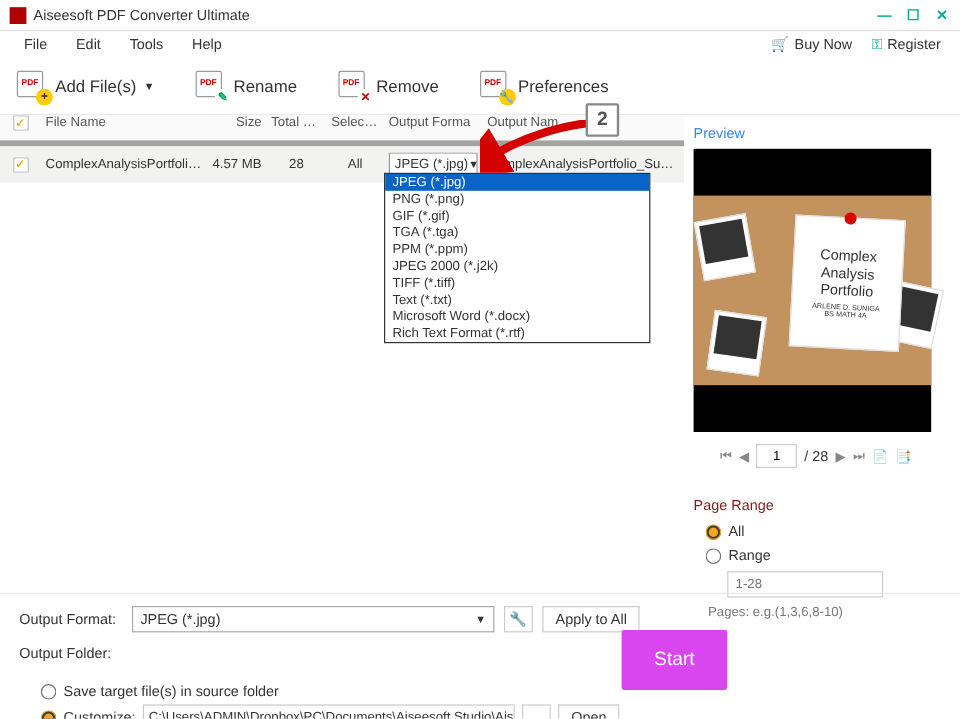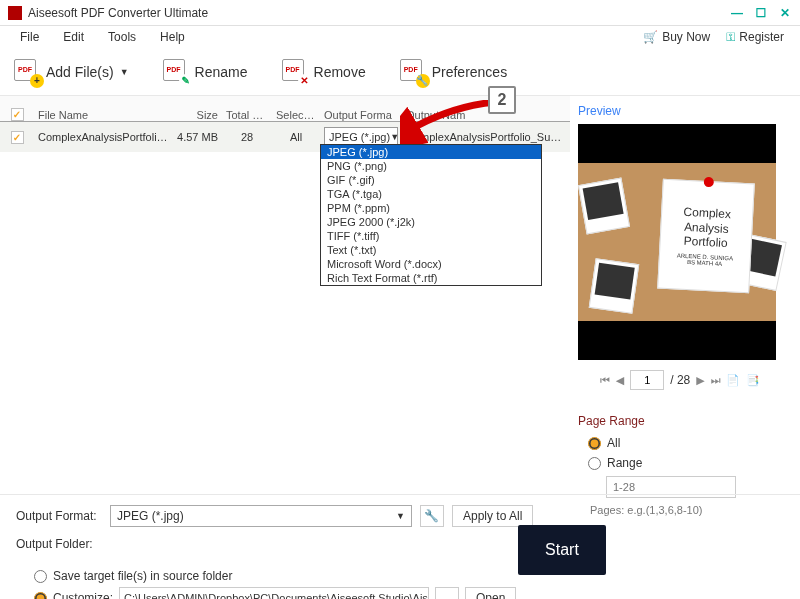--- a/index.html
+++ b/index.html
@@ -24,21 +24,21 @@
 .badge { position: absolute; right: -4px; bottom: -3px; width: 14px; height: 14px; border-radius: 50%; display: flex; align-items: center; justify-content: center; font-size: 10px; font-weight: bold; }
 .badge.add { background: #ffcc00; color: #333; }
 .badge.pen { background: #fff; color:#0a5;}
 .badge.x { background: #fff; color: #c00; }
 .badge.wr { background: #ffcc00; }
 
 .main { display: flex; height: 398px; }
 .listpanel { width: 570px; display: flex; flex-direction: column; }
 .previewpanel { width: 230px; padding: 8px 18px 8px 8px; }
 
-.header-row { height: 26px; display: flex; align-items: flex-end; background: #fafafa; border-bottom: 1px solid #a3a3a3; font-size: 11px; color: #555; }
+.header-row { height: 26px; display: flex; align-items: flex-start; background: #fafafa; border-bottom: 5px solid #a3a3a3; font-size: 11px; color: #555; }
 .data-row { height: 30px; display: flex; align-items: center; background: #f2f3f0; font-size: 11px; color: #333; }
 .col { padding: 0 4px; overflow: hidden; white-space: nowrap; text-overflow: ellipsis; }
 .c-chk { width: 34px; display:flex; justify-content:center; }
 .c-name { width: 138px; }
 .c-size { width: 50px; text-align: right; }
 .c-tp { width: 50px; text-align: center; }
 .c-sel { width: 48px; text-align: center; }
 .c-of { width: 82px; position: relative; }
 .c-on { flex: 1; }
 
@@ -78,21 +78,21 @@
 .of-row select, .of-row .selbox { height: 22px; border: 1px solid #aaa; padding: 0 6px; background:#fff; display:flex; align-items:center; justify-content:space-between; cursor:pointer;}
 .of-row .selbox { width: 302px; }
 .sqbtn { width: 24px; height: 22px; border: 1px solid #ccc; display:flex; align-items:center; justify-content:center; cursor:pointer; font-size:12px;}
 .txtbtn { height: 22px; border: 1px solid #ccc; padding: 0 10px; display:flex; align-items:center; cursor:pointer; }
 
 .folder-opts { margin-top: 4px; }
 .folder-opts .lbl2 { margin-bottom: 18px; }
 .folder-opts label { display:flex; align-items:center; gap:6px; margin: 4px 0 4px 18px; cursor:pointer;}
 .folder-opts .path { width: 310px; height: 22px; border: 1px solid #ccc; padding: 0 4px; font-size: 11px; overflow:hidden; white-space:nowrap; text-overflow:ellipsis; display:inline-flex; align-items:center; background:#fff;}
 
-.startbtn { position: absolute; right: 194px; top: 30px; width: 88px; height: 50px; background: #0f172a; color: #fff; font-size: 16px; display: flex; align-items: center; justify-content: center; cursor: pointer; border-radius: 2px; }
+.startbtn { position: absolute; right: 194px; top: 30px; width: 88px; height: 50px; background: #d946ef; color: #fff; font-size: 16px; display: flex; align-items: center; justify-content: center; cursor: pointer; border-radius: 2px; }
 
 .callout { position: absolute; left: 488px; top: 86px; width: 28px; height: 28px; border: 2px solid #888; background: #fff; display:flex; align-items:center; justify-content:center; font-size:16px; font-weight:bold; color:#555; z-index:50; border-radius:2px;}
 .arrow { position:absolute; left: 400px; top: 100px; z-index:49; }
 
 input[type=radio]{ accent-color: #f5a623; width:13px; height:13px;}
 </style>
 </head>
 <body>
 
 <div class="titlebar">

